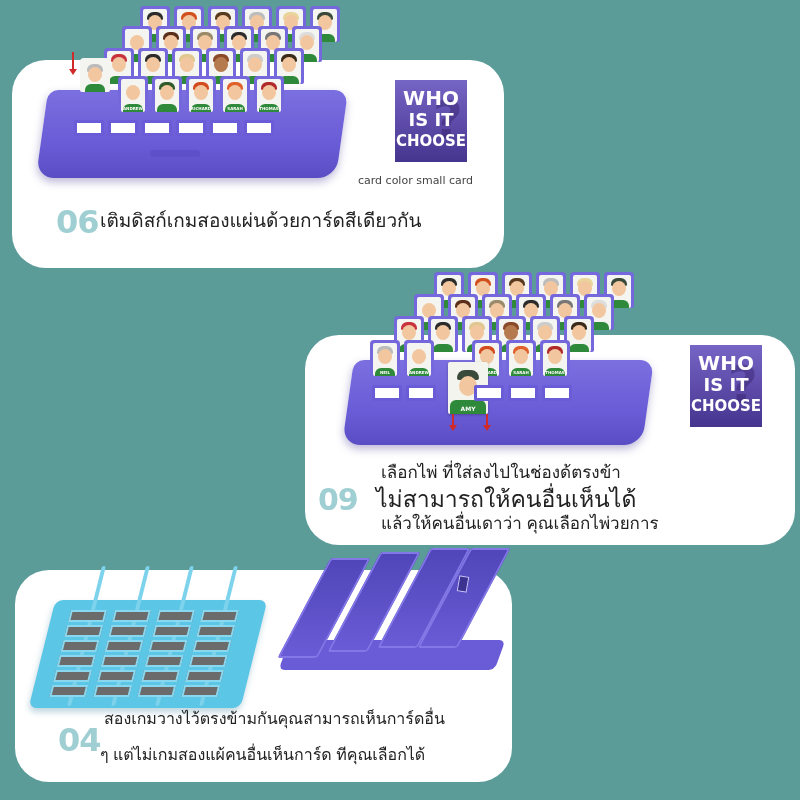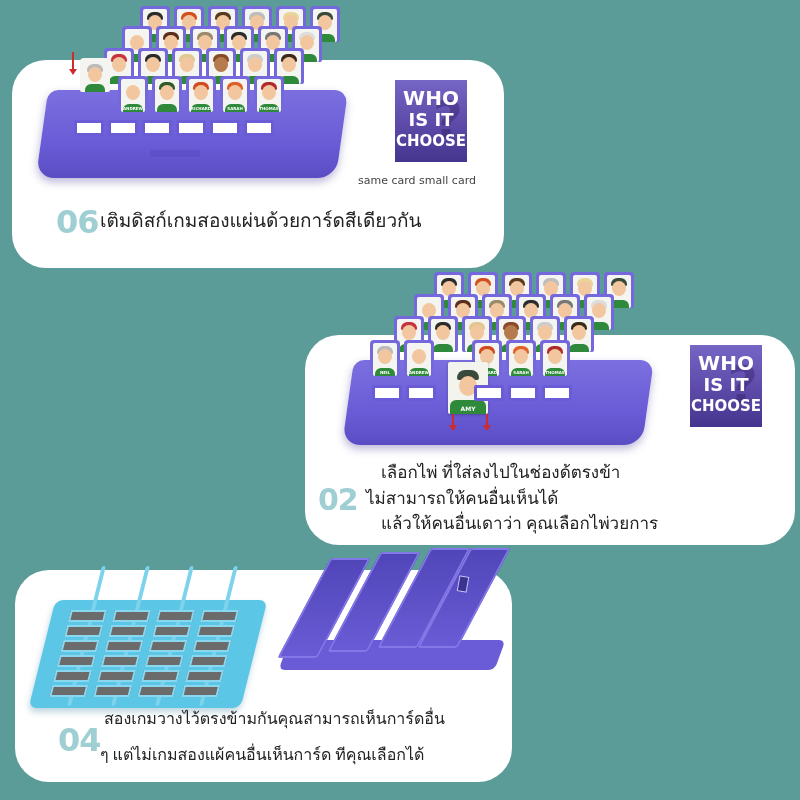--- a/index.html
+++ b/index.html
@@ -21,21 +21,21 @@
   .step-num {
     position: absolute;
     color: #9fcfd2;
     font-weight: bold;
     font-family: "DejaVu Sans", sans-serif;
     letter-spacing: -1px;
   }
   .step-text {
     position: absolute;
     color: #222222;
-    font-family: Liberation Serif, serif;
+    font-family: Liberation Sans, sans-serif;
     white-space: nowrap;
     text-align: center;
   }
 
   
   .board {
     position: absolute;
   }
   .board-base {
     position: absolute;
@@ -435,21 +435,21 @@
   </div>
   <div class="grip" style="left:150px; top:150px; width:50px;"></div>
 </div>
 
 <div class="logo" style="left:395px; top:80px;">
   <div class="q">?</div>
   <div class="l1">WHO</div>
   <div class="l2">IS IT</div>
   <div class="l3">CHOOSE</div>
 </div>
-<div class="caption-small" style="left:358px; top:174px;">same card small card</div>
+<div class="caption-small" style="left:358px; top:174px;">card color small card</div>
 
 <div class="step-num" style="left:56px; top:204px; font-size:32px; line-height:36px;">06</div>
 <div class="step-text" style="left:100px; top:206px; font-size:19px; line-height:30px;">เติมดิสก์เกมสองแผ่นด้วยการ์ดสีเดียวกัน</div>
 
 <div class="panel" id="panel-2"></div>
 
 <div class="board">
   <div class="board-base" style="left:348px; top:360px; width:300px; height:85px; transform:skewX(-8deg);"></div>
   <div class="card-row" style="left:434px; top:272px;">
     <div class="card">
@@ -644,23 +644,23 @@
   </div>
 </div>
 
 <div class="logo" style="left:690px; top:345px;">
   <div class="q">?</div>
   <div class="l1">WHO</div>
   <div class="l2">IS IT</div>
   <div class="l3">CHOOSE</div>
 </div>
 
-<div class="step-num" style="left:318px; top:482px; font-size:30px; line-height:36px;">02</div>
+<div class="step-num" style="left:318px; top:482px; font-size:30px; line-height:36px;">09</div>
 <div class="step-text" style="left:381px; top:460px; font-size:17px; line-height:26px;">เลือกไพ่ ที่ใส่ลงไปในช่องด้ตรงข้า</div>
-<div class="step-text" style="left:366px; top:486px; font-size:17px; line-height:26px;">ไม่สามารถให้คนอื่นเห็นได้</div>
+<div class="step-text" style="left:376px; top:486px; font-size:23px; line-height:26px;">ไม่สามารถให้คนอื่นเห็นได้</div>
 <div class="step-text" style="left:381px; top:511px; font-size:17px; line-height:26px;">แล้วให้คนอื่นเดาว่า คุณเลือกไพ่วยการ</div>
 
 <div class="panel" id="panel-3"></div>
 
 <div class="tray-blue">
   <div class="rail" style="left:38px;"></div>
   <div class="rail" style="left:82px;"></div>
   <div class="rail" style="left:126px;"></div>
   <div class="rail" style="left:170px;"></div>
   <div class="cell-grid">

